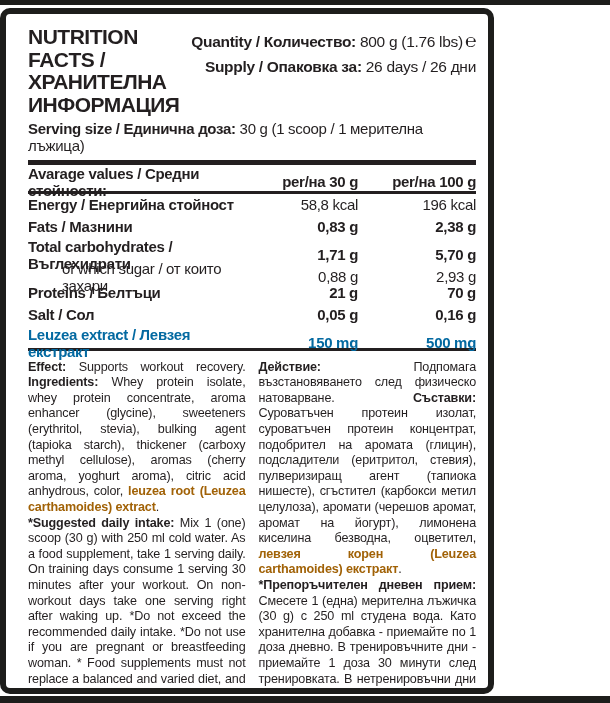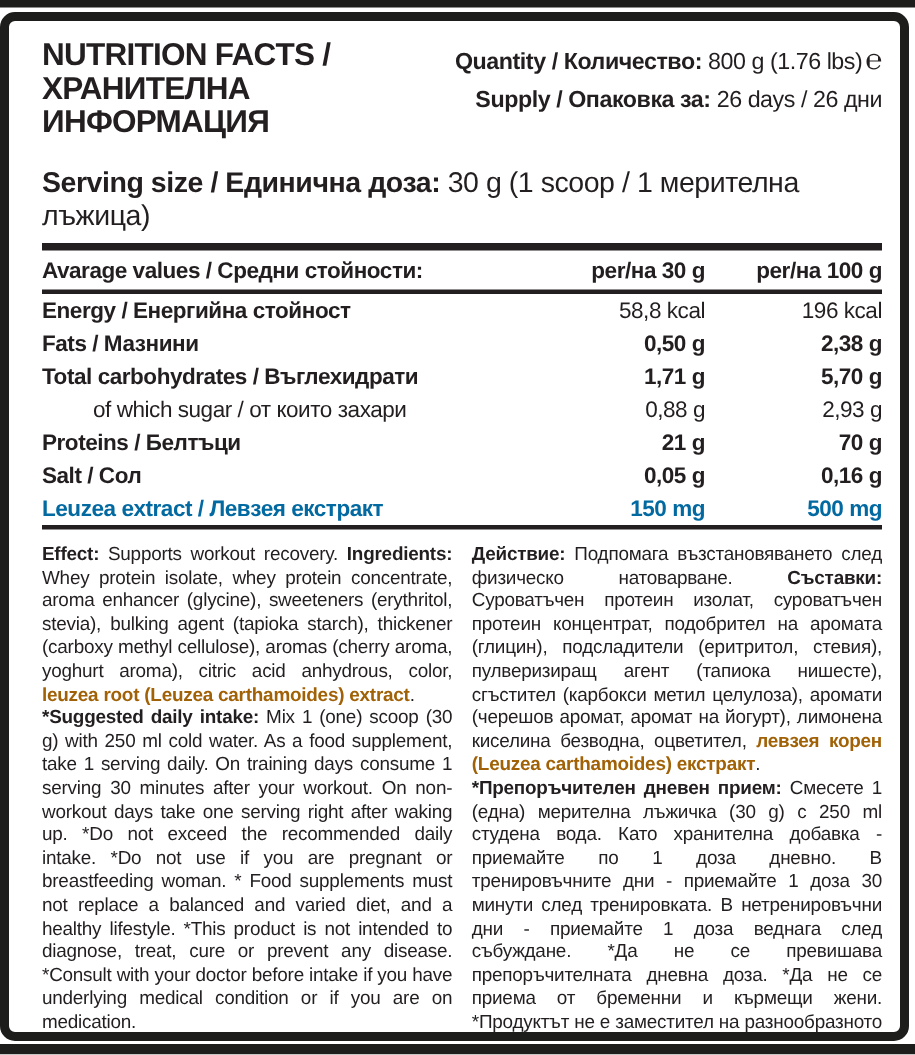--- a/index.html
+++ b/index.html
@@ -12,34 +12,34 @@
   }
   .top-strip {
     position:absolute; top:0; left:0; width:610px; height:5px;
     background:#1d1d1b;
   }
   .bottom-strip {
     position:absolute; bottom:0; left:0; width:610px; height:7px;
     background:#1d1d1b;
   }
   .frame {
-    position:absolute; top:8px; left:0; width:606px; height:686px;
+    position:absolute; top:8px; left:0; width:494px; height:686px;
     border:6px solid #1d1d1b;
     border-radius:10px;
     background:#fff;
     padding:12px 12px 6px 22px;
     overflow:hidden;
   }
   
   .hdr { display:flex; justify-content:space-between; align-items:flex-start; }
   .hdr-title { font-size:21px; font-weight:700; line-height:1.08; letter-spacing:-0.5px; }
   .hdr-info { text-align:right; font-size:15.5px; line-height:1.55; letter-spacing:-0.3px; white-space:nowrap; }
   .hdr-info .lbl { font-weight:700; }
   .est { font-size:19px; font-weight:400; margin-left:2px; }
-  .serving { font-size:19px; letter-spacing:-0.3px; margin-top:18px; }
+  .serving { font-size:15px; letter-spacing:-0.3px; margin-top:3px; }
   .serving .lbl { font-weight:700; }
   
   .rule-thick  { height:5px; background:#231f20; margin-top:6px; }
   .rule-med    { height:3px; background:#231f20; }
   
   .tbl-row {
     display:grid;
     grid-template-columns:1fr 112px 118px;
     align-items:center;
     height:22px;
@@ -97,21 +97,21 @@
   </div>
   <div class="rule-med"></div>
 
   <div class="tbl-row energy">
     <div class="c1">Energy / Енергийна стойност</div>
     <div class="c2">58,8 kcal</div>
     <div class="c3">196 kcal</div>
   </div>
   <div class="tbl-row main">
     <div class="c1">Fats / Мазнини</div>
-    <div class="c2">0,50 g</div>
+    <div class="c2">0,83 g</div>
     <div class="c3">2,38 g</div>
   </div>
   <div class="tbl-row main">
     <div class="c1">Total carbohydrates / Въглехидрати</div>
     <div class="c2">1,71 g</div>
     <div class="c3">5,70 g</div>
   </div>
   <div class="tbl-row sub">
     <div class="c1">of which sugar / от които захари</div>
     <div class="c2">0,88 g</div>

